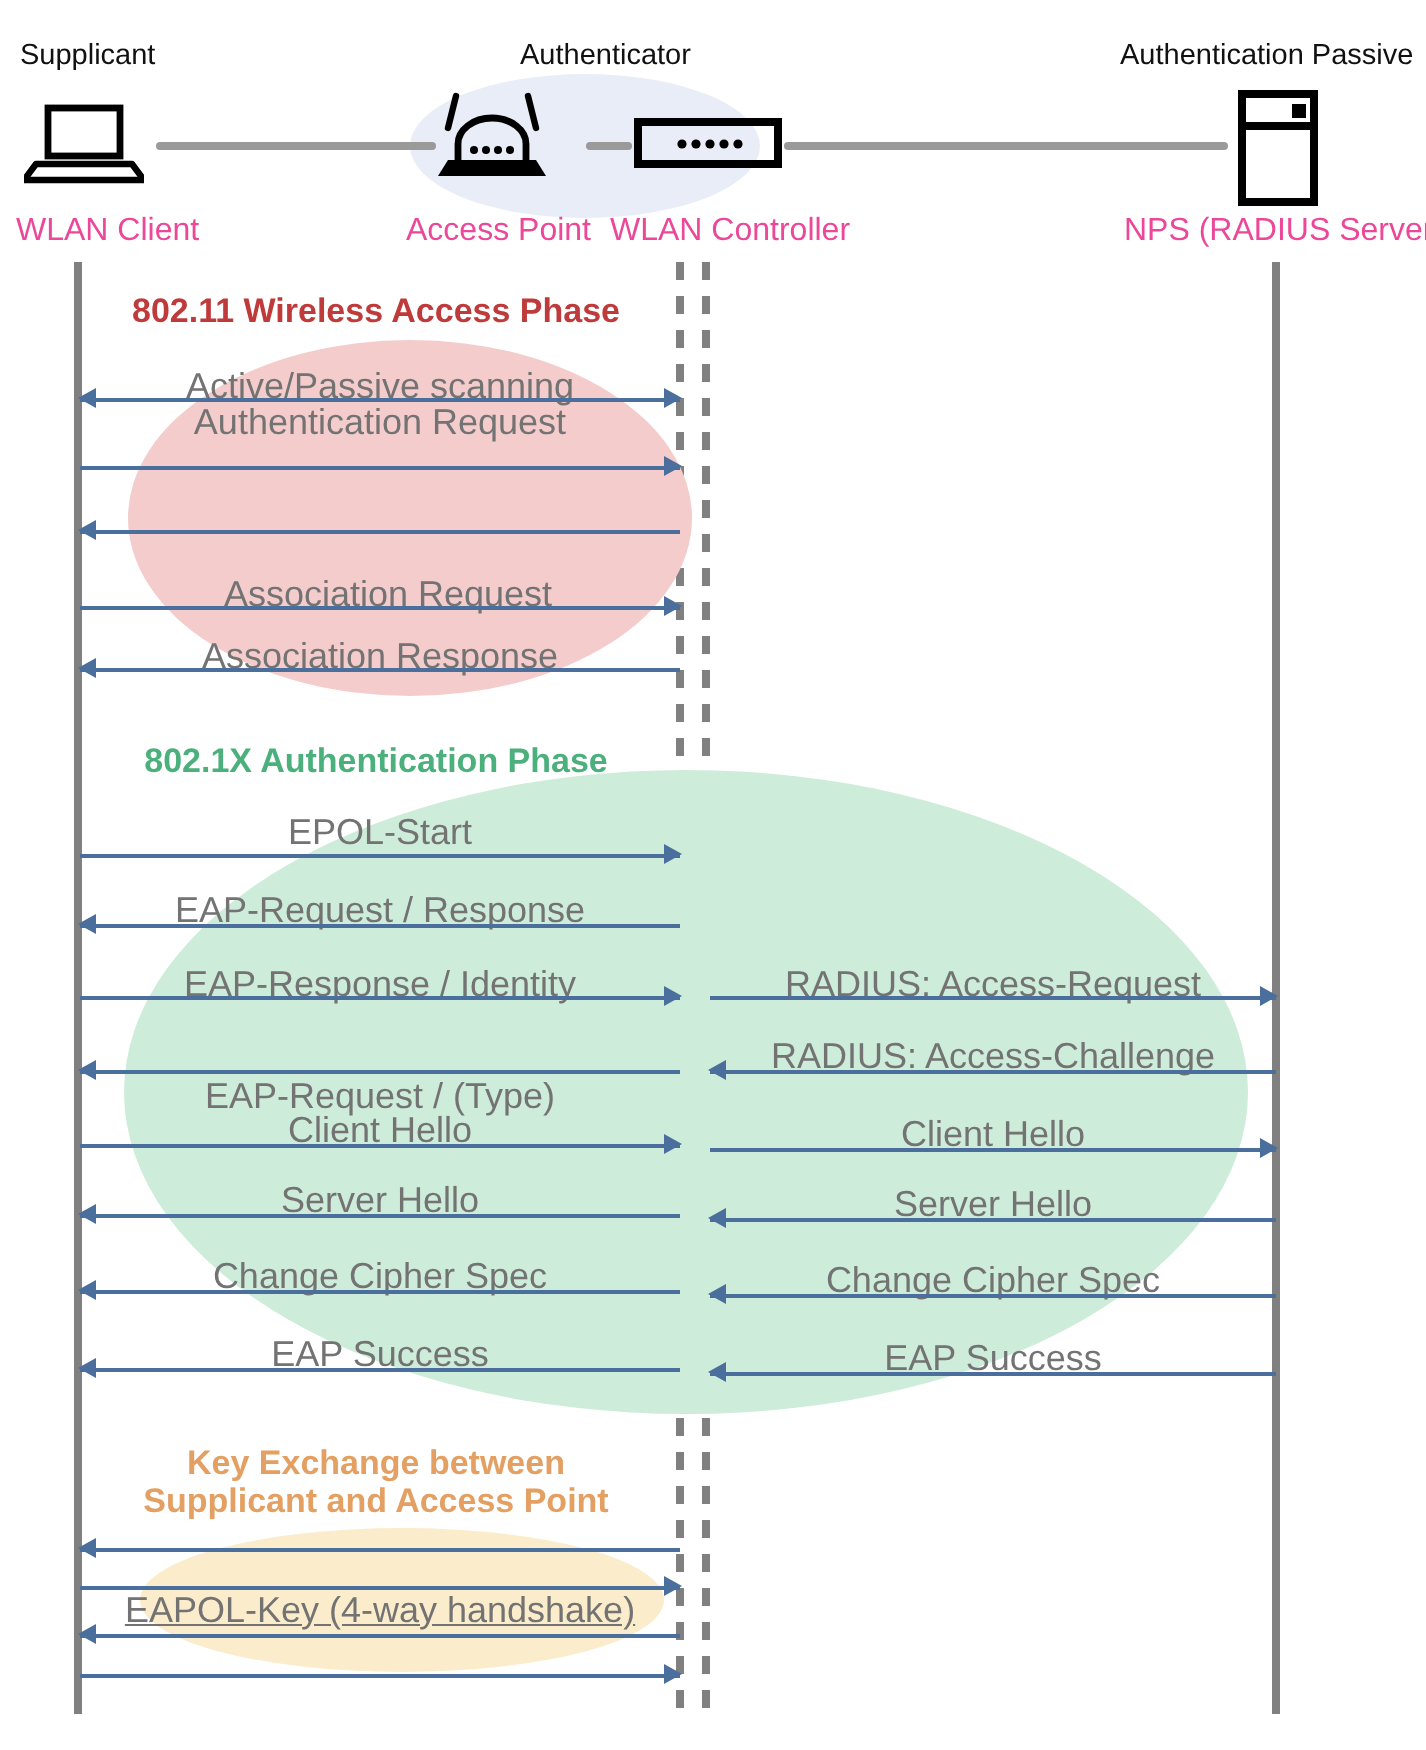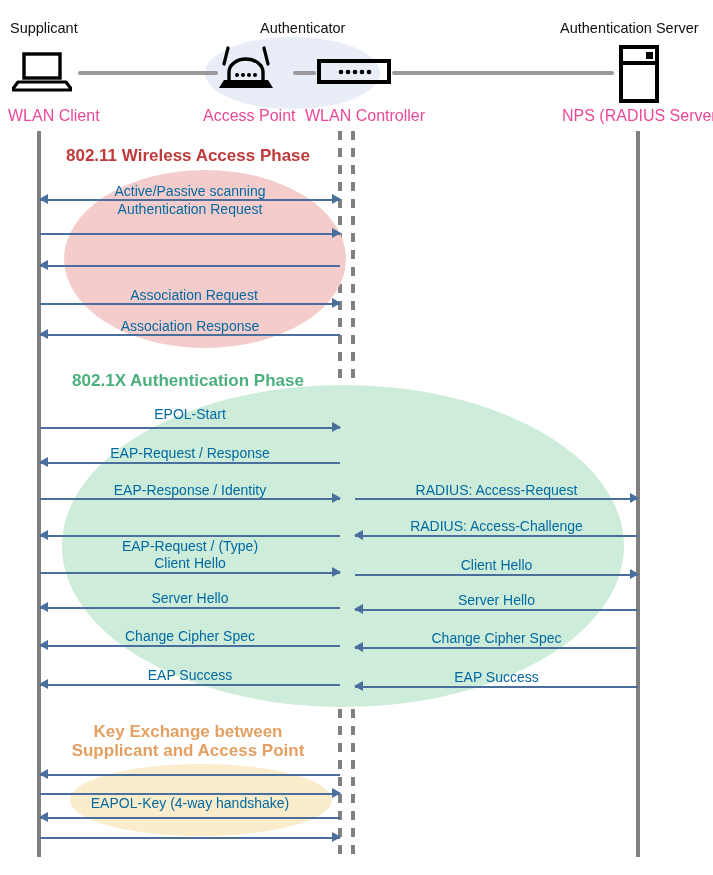--- a/index.html
+++ b/index.html
@@ -24,21 +24,21 @@
      background:repeating-linear-gradient(to bottom,#808080 0px,#808080 9px,transparent 9px,transparent 17px);}
 
   
   .blob{position:absolute;border-radius:50%;}
 
   
   .phase-label{position:absolute;font-size:17px;font-weight:bold;text-align:center;white-space:nowrap;}
   .phase-label.two-line{white-space:normal;line-height:19px;}
 
   
-  .msg-label{position:absolute;font-size:14px;color:#0369a1;text-align:center;white-space:nowrap;}
+  .msg-label{position:absolute;font-size:18px;color:#737373;text-align:center;white-space:nowrap;}
 
   .arrow{position:absolute;height:11px;}
   .arrow .shaft{position:absolute;left:0;right:0;top:5px;height:1.7px;background:#4a6f9c;}
   .arrow .headR{position:absolute;right:-1px;top:0px;width:0;height:0;
       border-top:5.5px solid transparent;border-bottom:5.5px solid transparent;border-left:9px solid #4a6f9c;}
   .arrow .headL{position:absolute;left:-1px;top:0px;width:0;height:0;
       border-top:5.5px solid transparent;border-bottom:5.5px solid transparent;border-right:9px solid #4a6f9c;}
 </style>
 </head>
 <body>
@@ -46,21 +46,21 @@
 <div id="stage">
 
   <div class="auth-blob"></div>
 
   <div class="wire" style="left:78px;top:71px;width:140px;"></div>
   <div class="wire" style="left:293px;top:71px;width:23px;"></div>
   <div class="wire" style="left:392px;top:71px;width:222px;"></div>
 
   <div class="actor-title" style="left:10px;top:20px;">Supplicant</div>
   <div class="actor-title" style="left:260px;top:20px;">Authenticator</div>
-  <div class="actor-title" style="left:560px;top:20px;">Authentication Server</div>
+  <div class="actor-title" style="left:560px;top:20px;">Authentication Passive</div>
 
   <div class="icon" style="left:12px;top:52px;">
     <svg width="60" height="40" viewBox="0 0 60 40">
       <rect x="12" y="2" width="36" height="24" fill="none" stroke="#000" stroke-width="3.4"></rect>
       <path d="M6 30 L54 30 L60 38 L0 38 Z" fill="none" stroke="#000" stroke-width="3.2" stroke-linejoin="round"></path>
     </svg>
   </div>
 
   <div class="icon" style="left:215px;top:46px;">
     <svg width="62" height="46" viewBox="0 0 62 46">
@@ -224,21 +224,21 @@
 
   <div class="arrow" style="left:40px;top:769px;width:300px;">
     <div class="shaft"></div>
       <div class="headL"></div>
   </div>
   <div class="arrow" style="left:40px;top:788px;width:300px;">
     <div class="shaft"></div>
       <div class="headR"></div>
   </div>
 
-  <div class="msg-label" style="left:40px;top:795px;width:300px;">EAPOL-Key (4-way handshake)</div>
+  <div class="msg-label" style="left:40px;top:795px;width:300px;text-decoration:underline;">EAPOL-Key (4-way handshake)</div>
 
   <div class="arrow" style="left:40px;top:812px;width:300px;">
     <div class="shaft"></div>
       <div class="headL"></div>
   </div>
   <div class="arrow" style="left:40px;top:832px;width:300px;">
     <div class="shaft"></div>
       <div class="headR"></div>
   </div>
 

